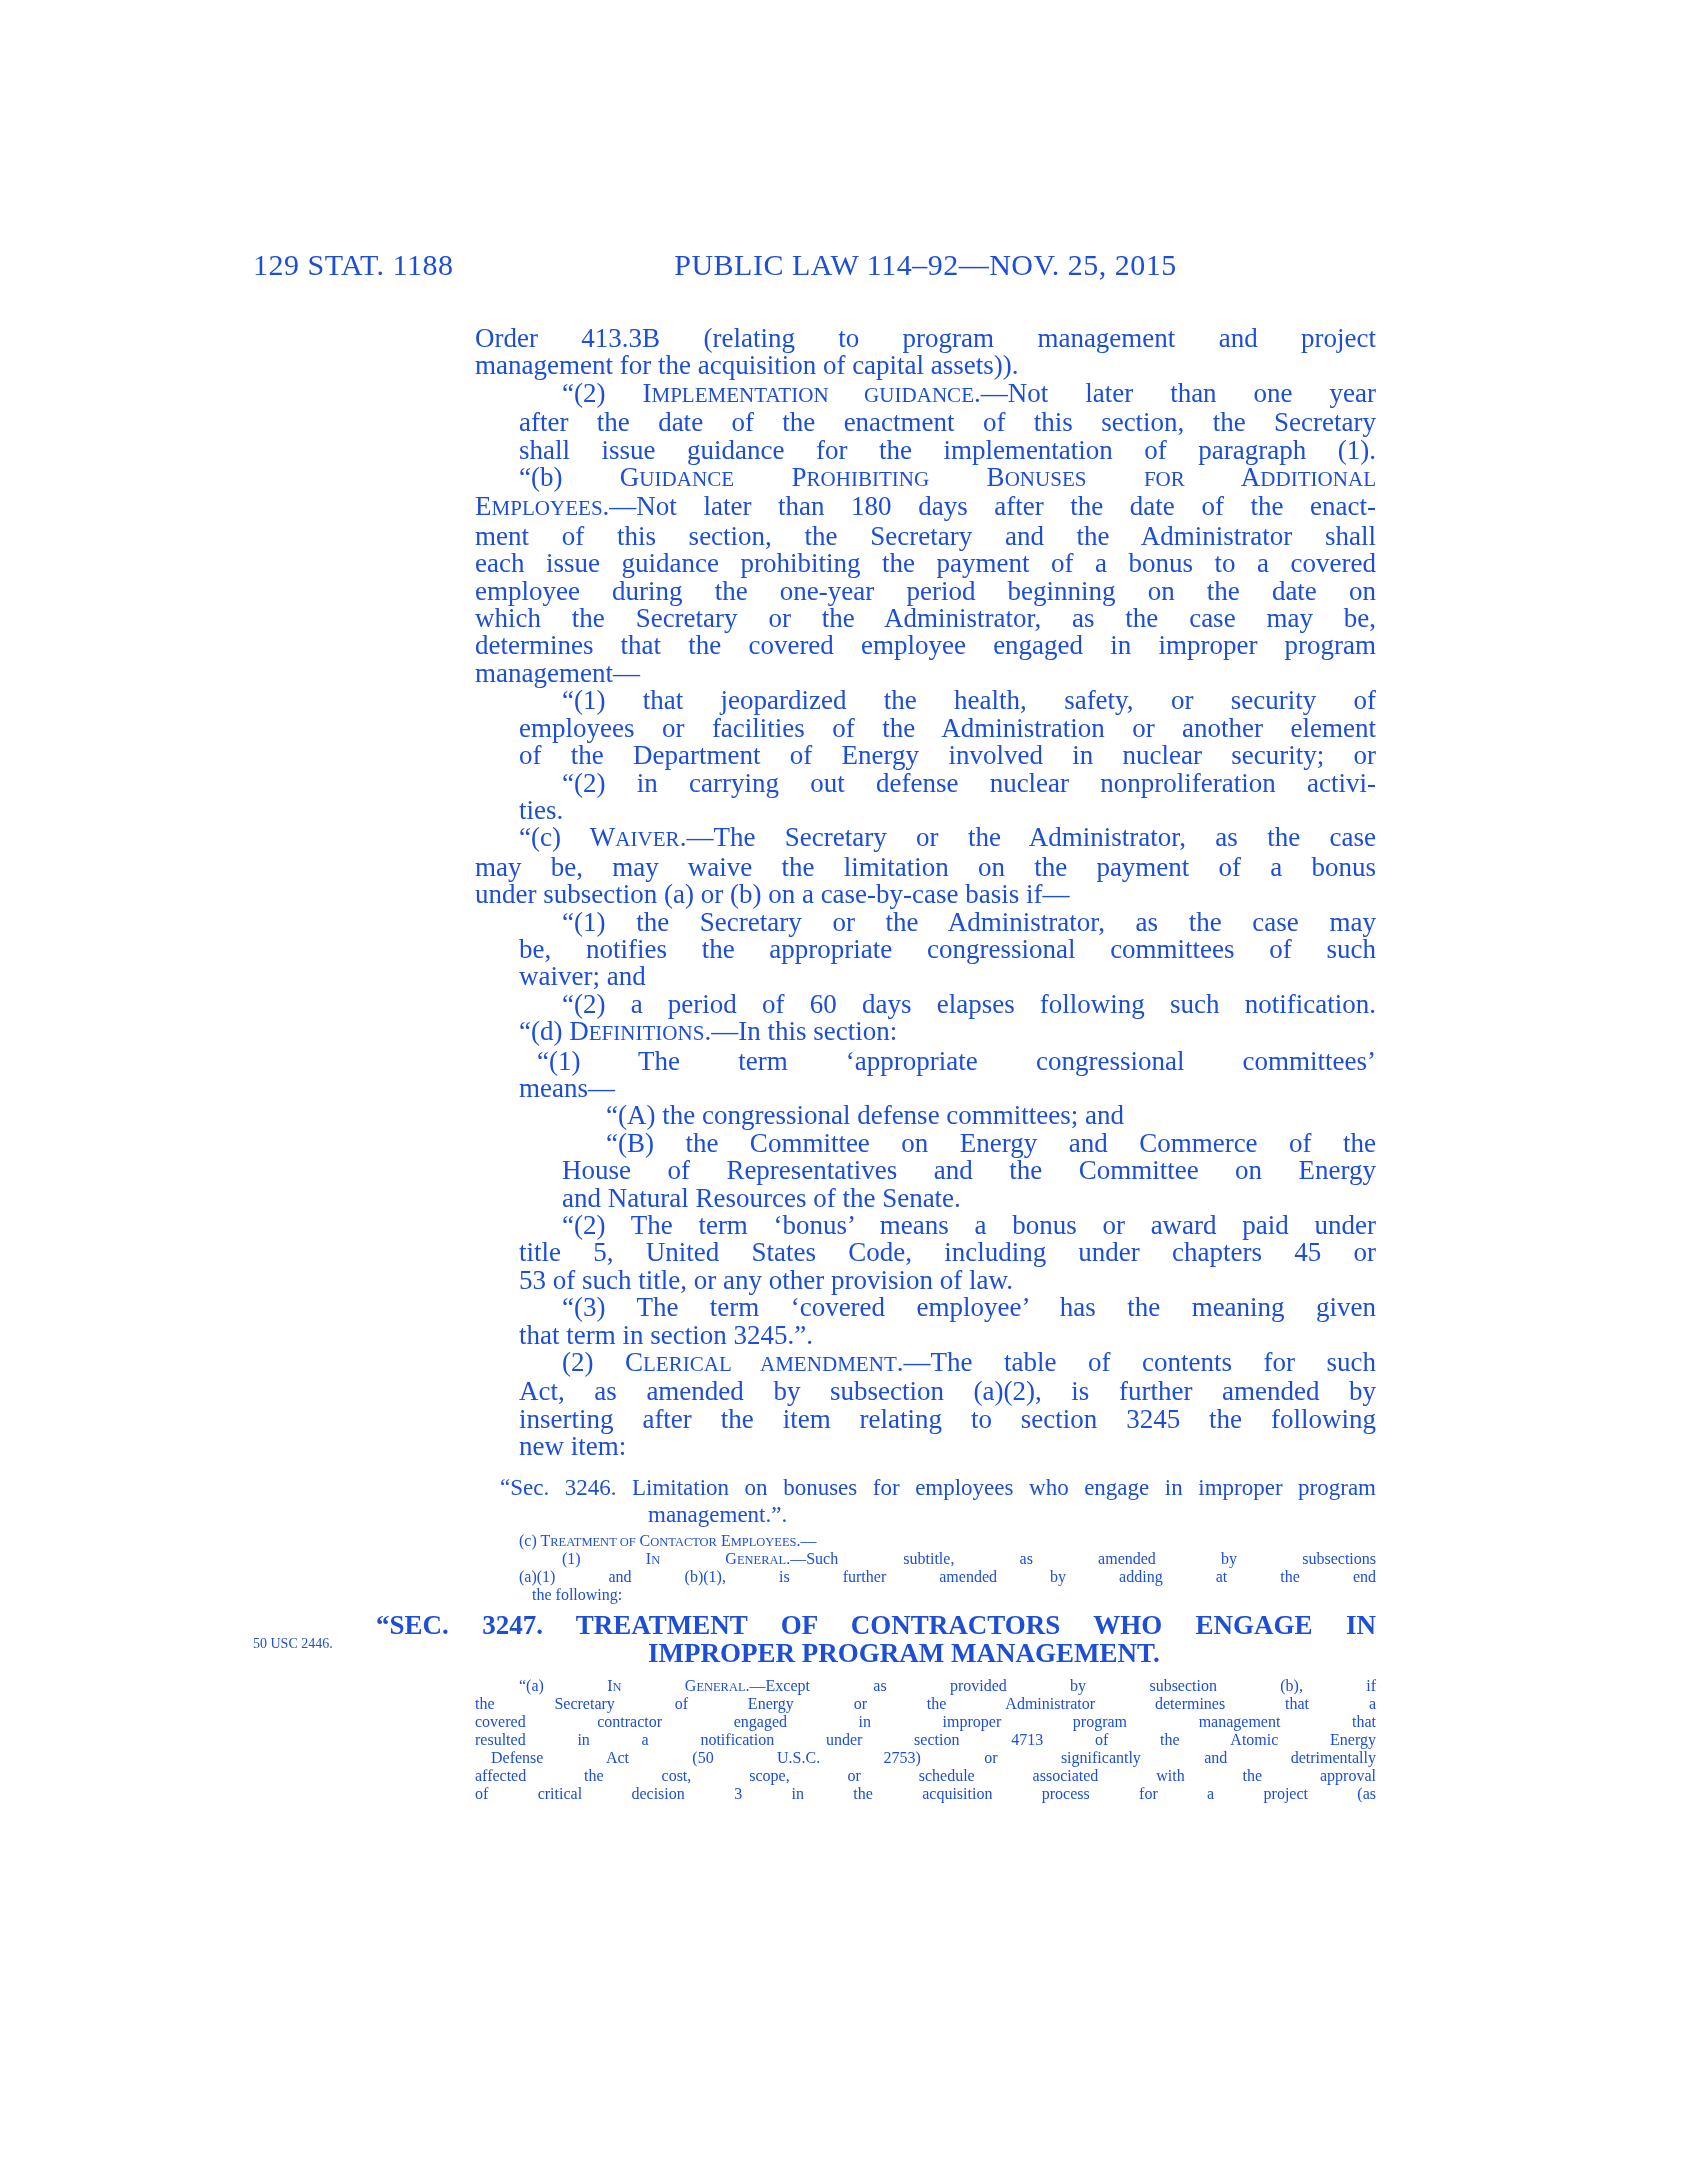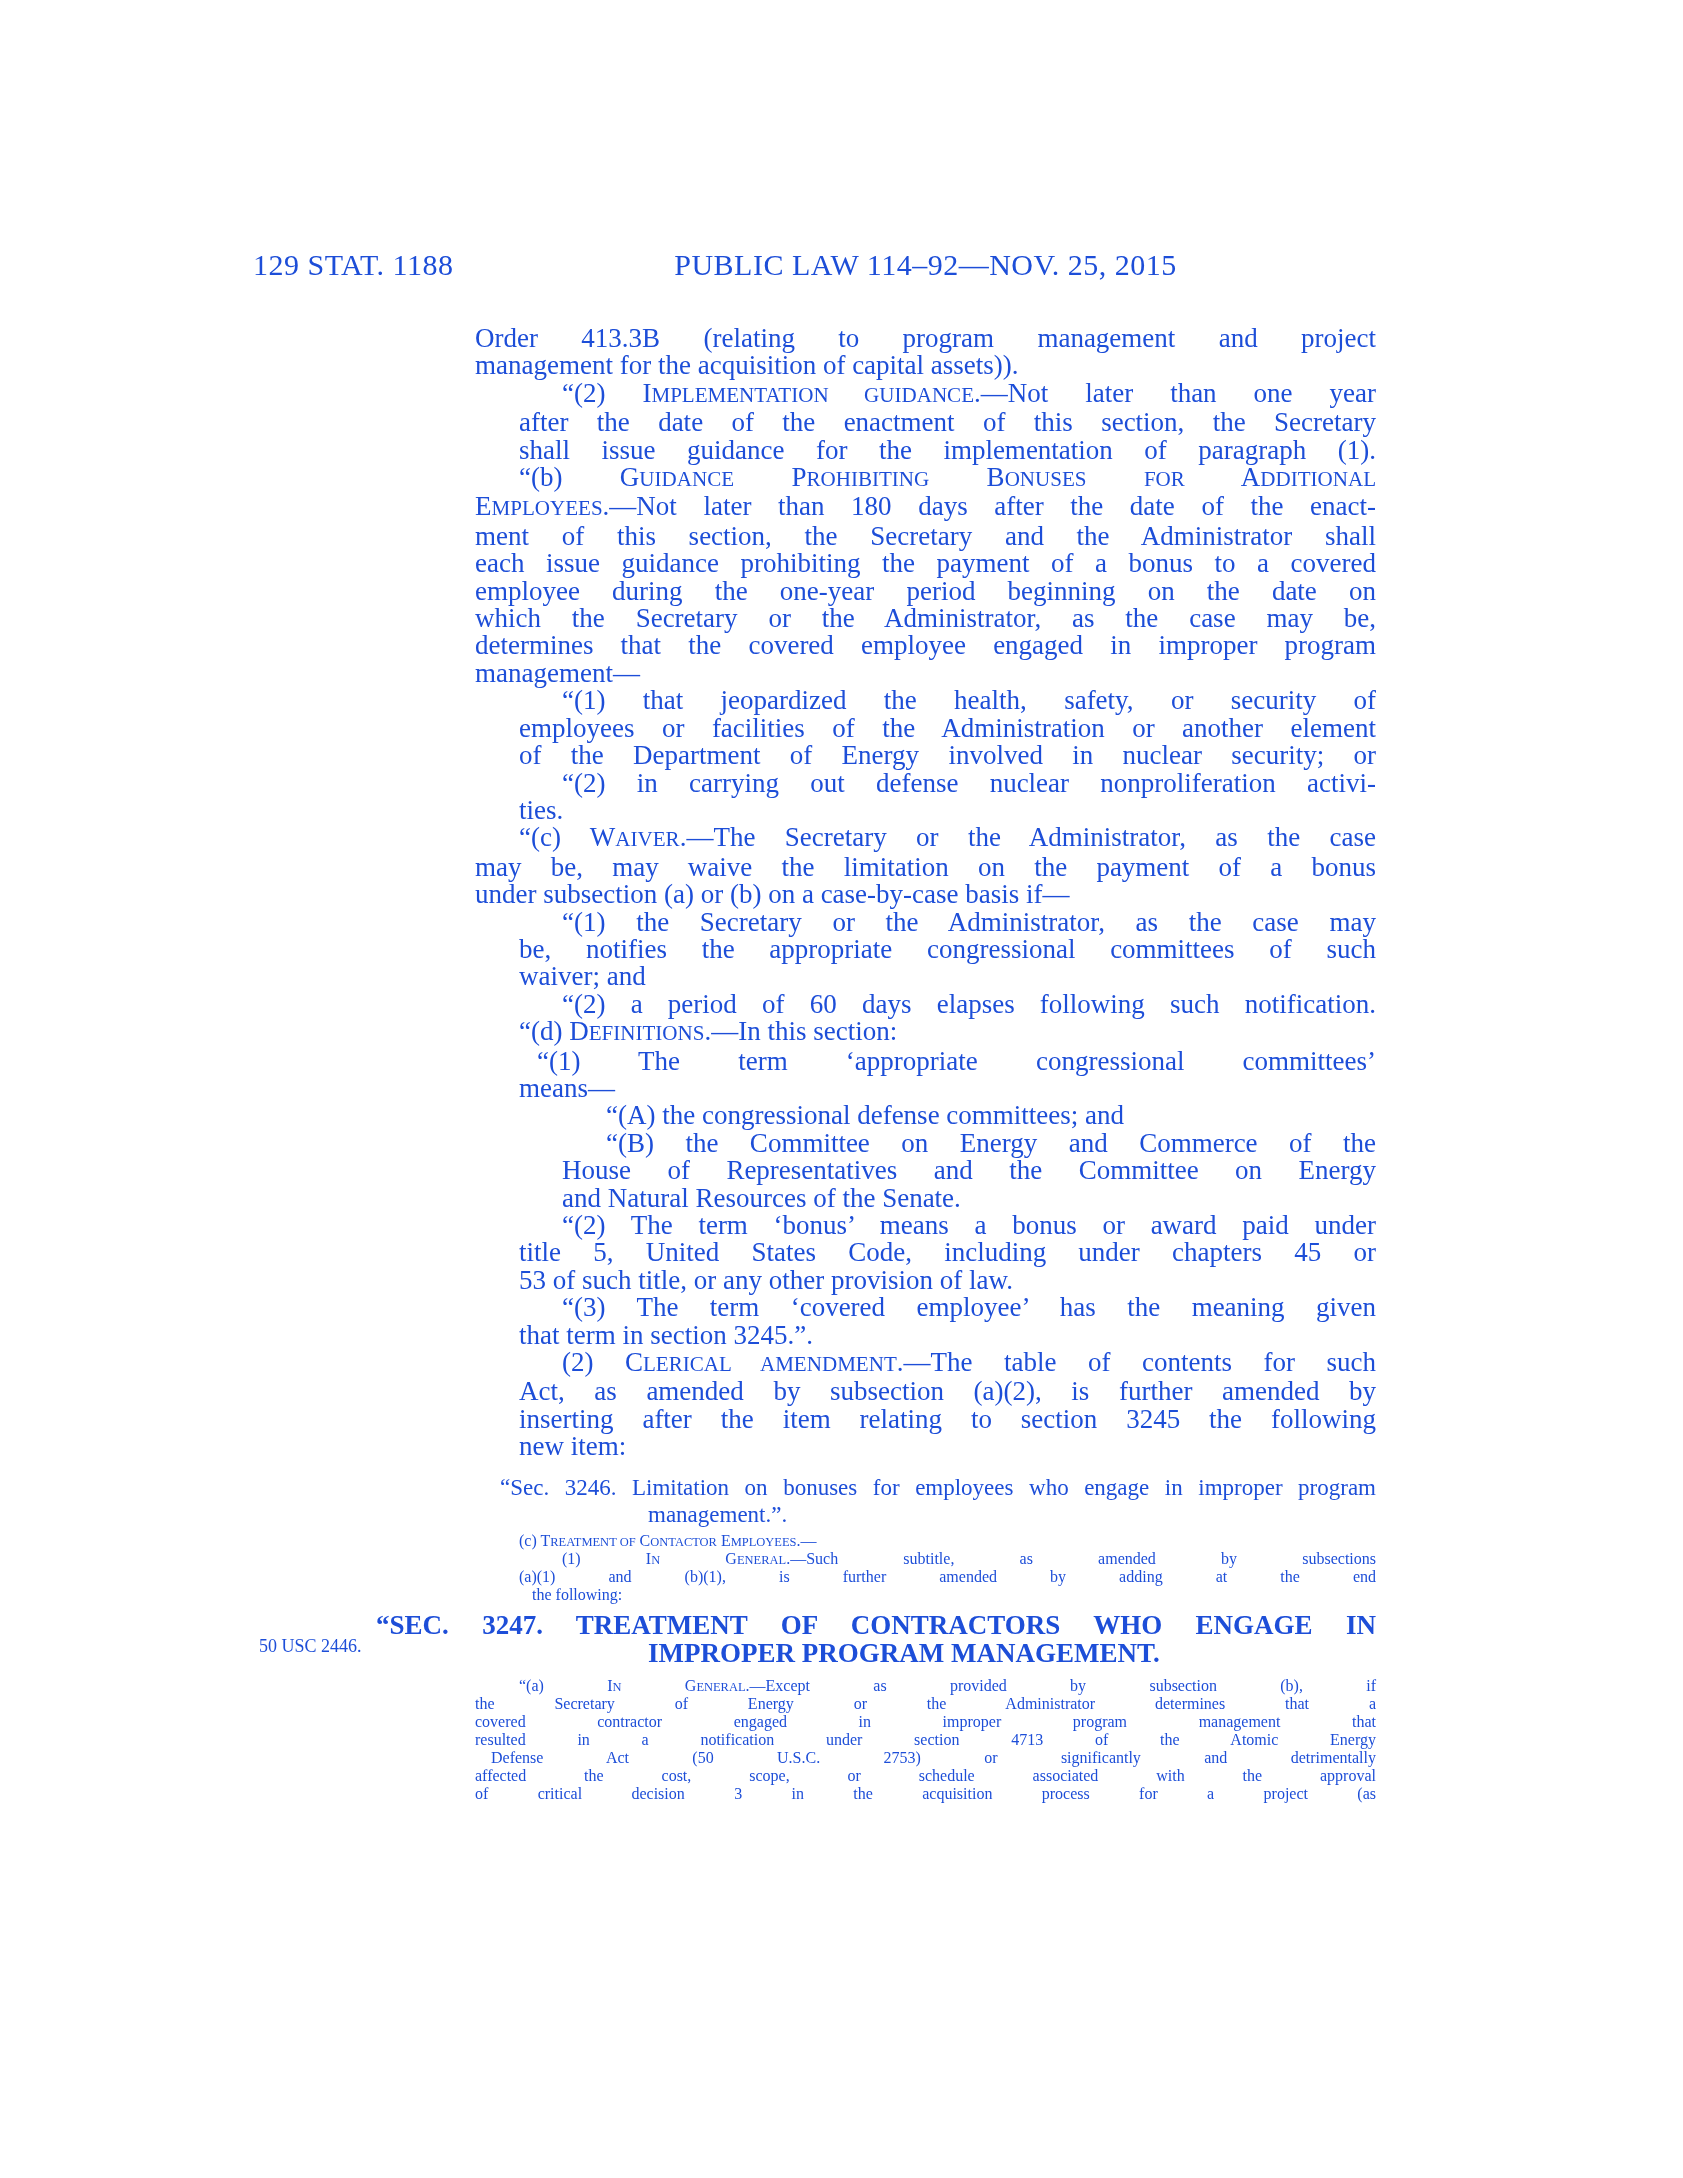--- a/index.html
+++ b/index.html
@@ -13,22 +13,22 @@
   }
   .header-stat{
     position:absolute;left:253px;top:248px;
     font-size:30px;letter-spacing:0.5px;white-space:nowrap;
   }
   .law-title{
     position:absolute;left:475px;top:248px;width:901px;
     font-size:30px;text-align:center;letter-spacing:0.5px;white-space:nowrap;
   }
   .margin-note{
-    position:absolute;left:259px;top:1636px;width:198px;
-    font-size:18px;white-space:nowrap;
+    position:absolute;left:253px;top:1636px;width:198px;
+    font-size:14px;white-space:nowrap;
   }
   .column{
     position:absolute;left:475px;top:325px;width:901px;
   }
   .blk{width:100%;}
   .blk-body{font-size:27px;line-height:27.4px;}
   .blk-toc{font-size:23px;line-height:27px;margin-top:13px;}
   .blk-body2{margin-top:4px;}
   .blk-heading{font-size:27px;line-height:28px;font-weight:bold;margin-top:7px;}
   .blk-body3{margin-top:10px;}

